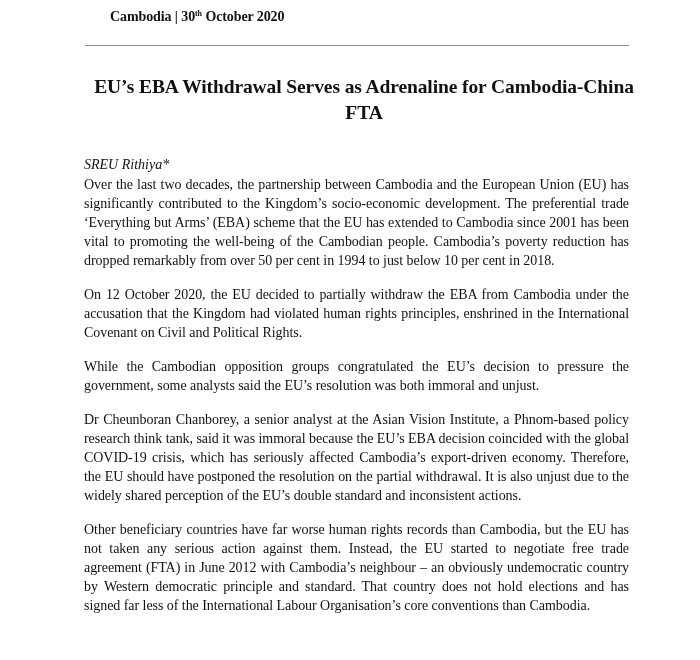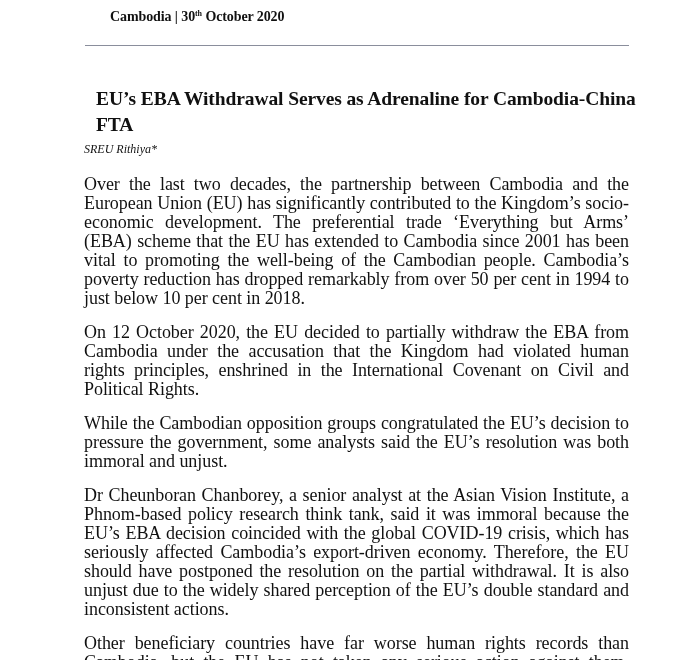--- a/index.html
+++ b/index.html
@@ -43,38 +43,39 @@
       background: #8a8e9c;
     }
     .title {
       position: absolute;
       left: 84px;
       top: 74px;
       width: 560px;
       font-size: 19.5px;
       font-weight: bold;
       line-height: 26px;
-      margin: 12px;
+      margin: 0;
       letter-spacing: -0.1px;
+      text-align: center;
     }
     .author {
       position: absolute;
       left: 84px;
-      top: 142px;
-      font-size: 12px;
+      top: 157px;
+      font-size: 14px;
       font-style: italic;
     }
     .body {
       position: absolute;
       left: 84px;
       top: 175px;
       width: 545px;
     }
     .para {
-      font-size: 18px;
+      font-size: 14px;
       line-height: 19px;
       text-align: justify;
       margin: 0 0 15px 0;
       letter-spacing: -0.05px;
     }
   </style>
 </head>
 <body>
 
 <div class="page">

